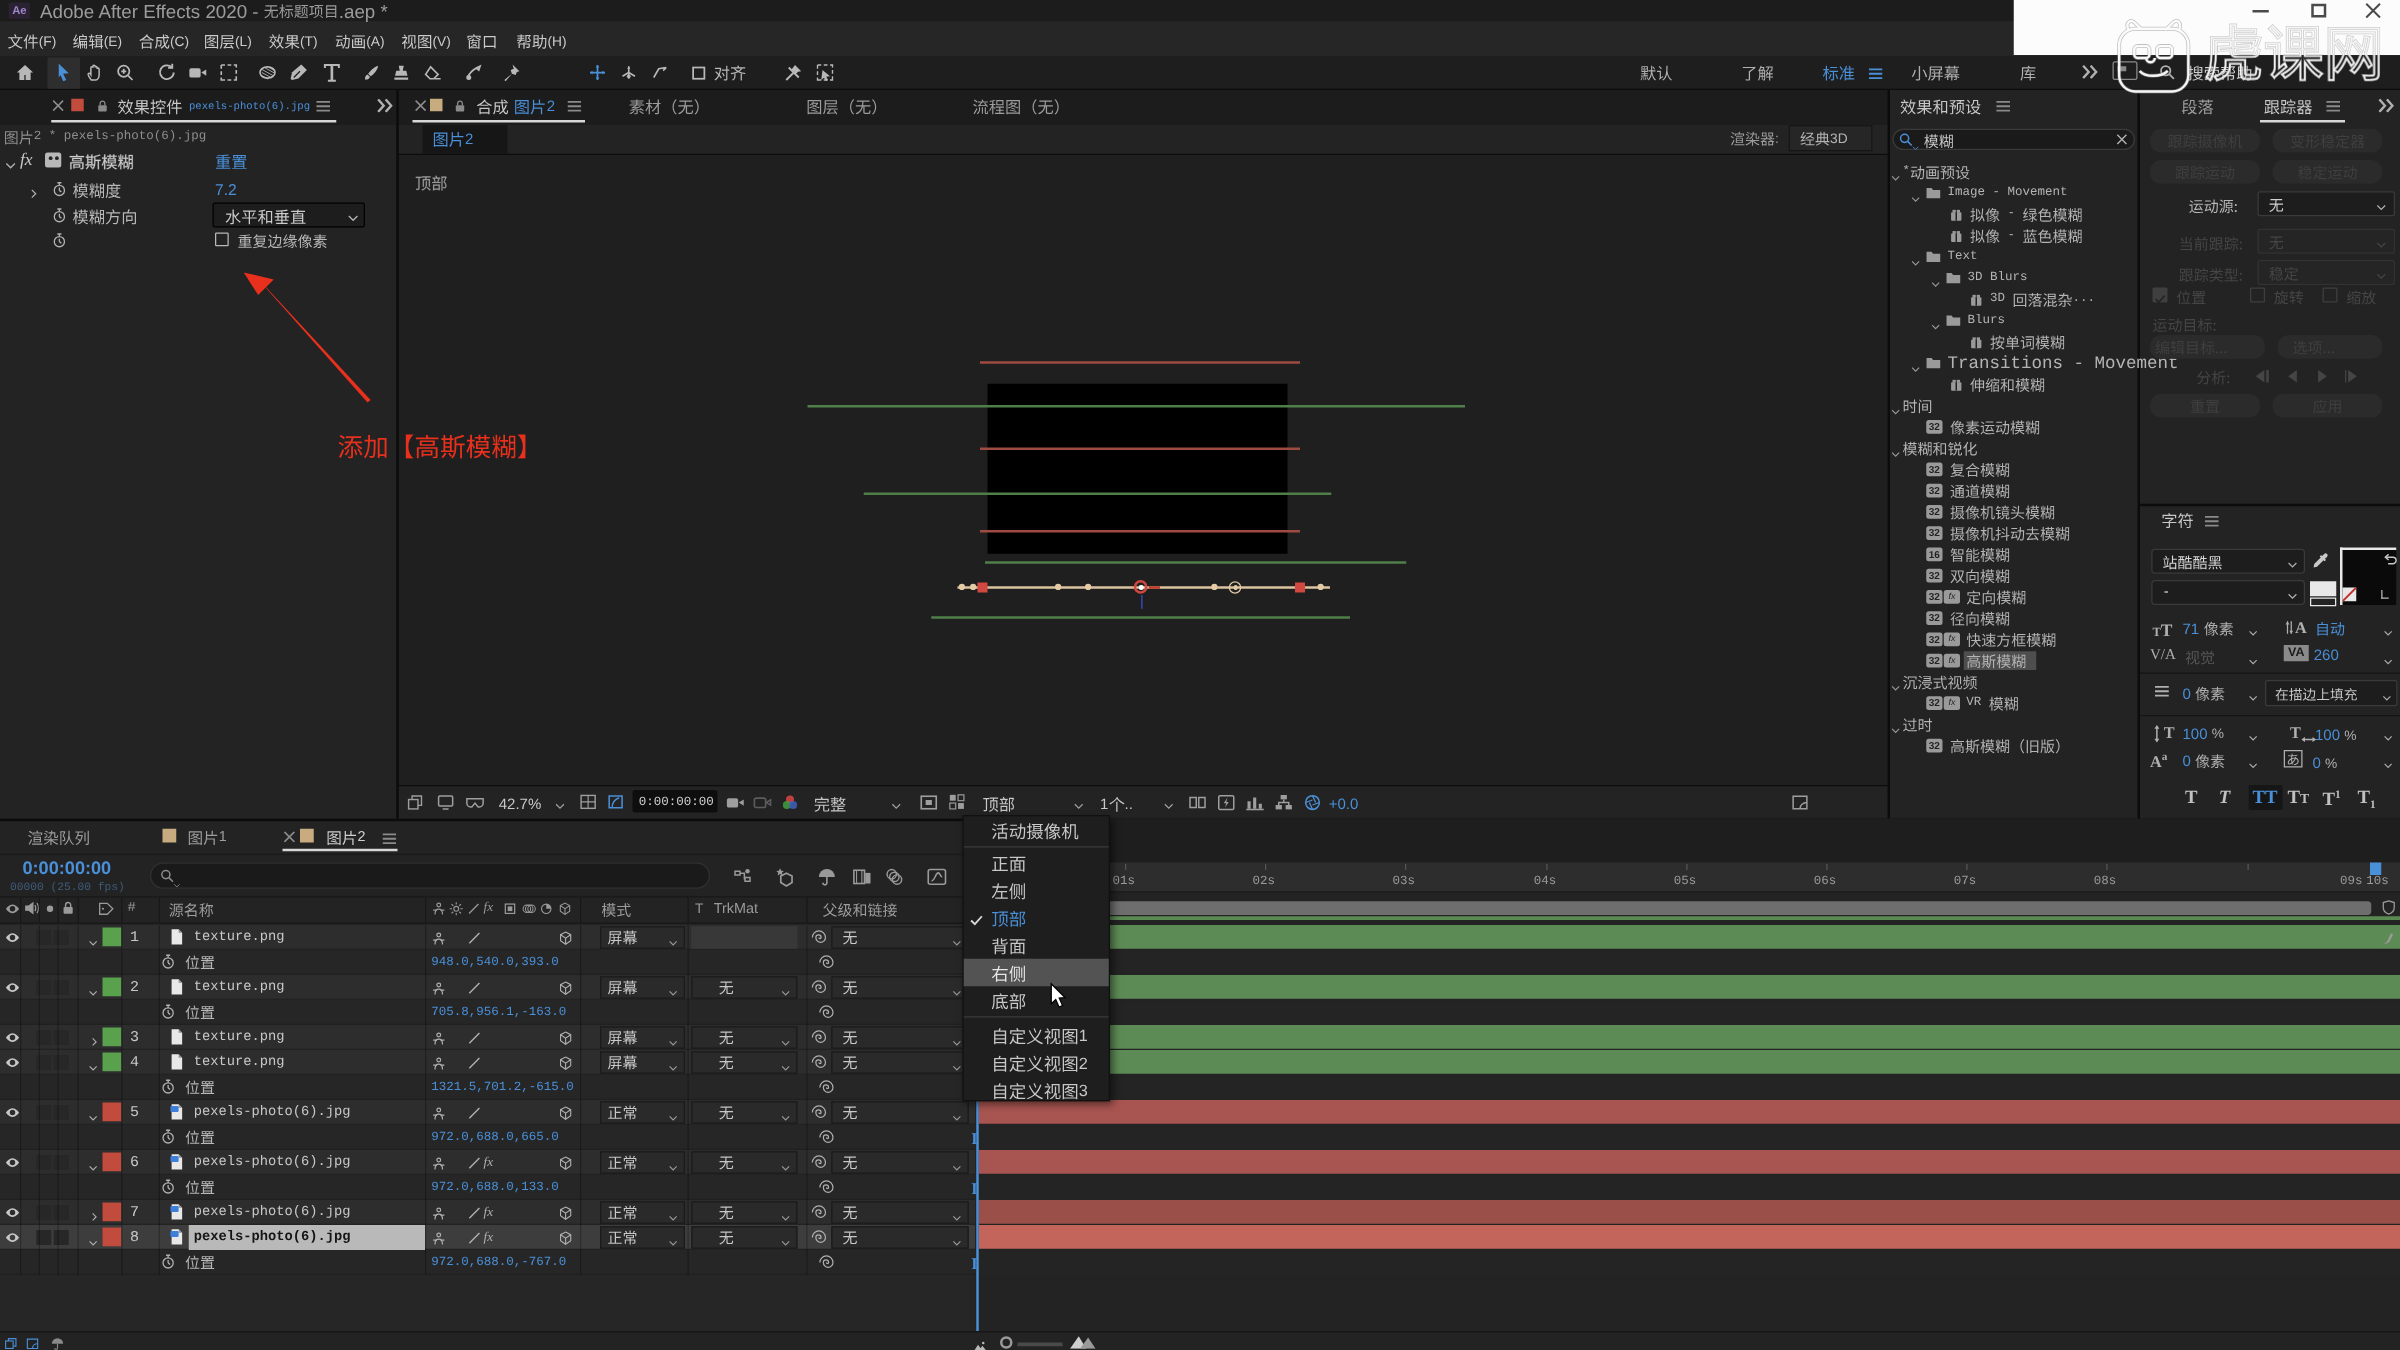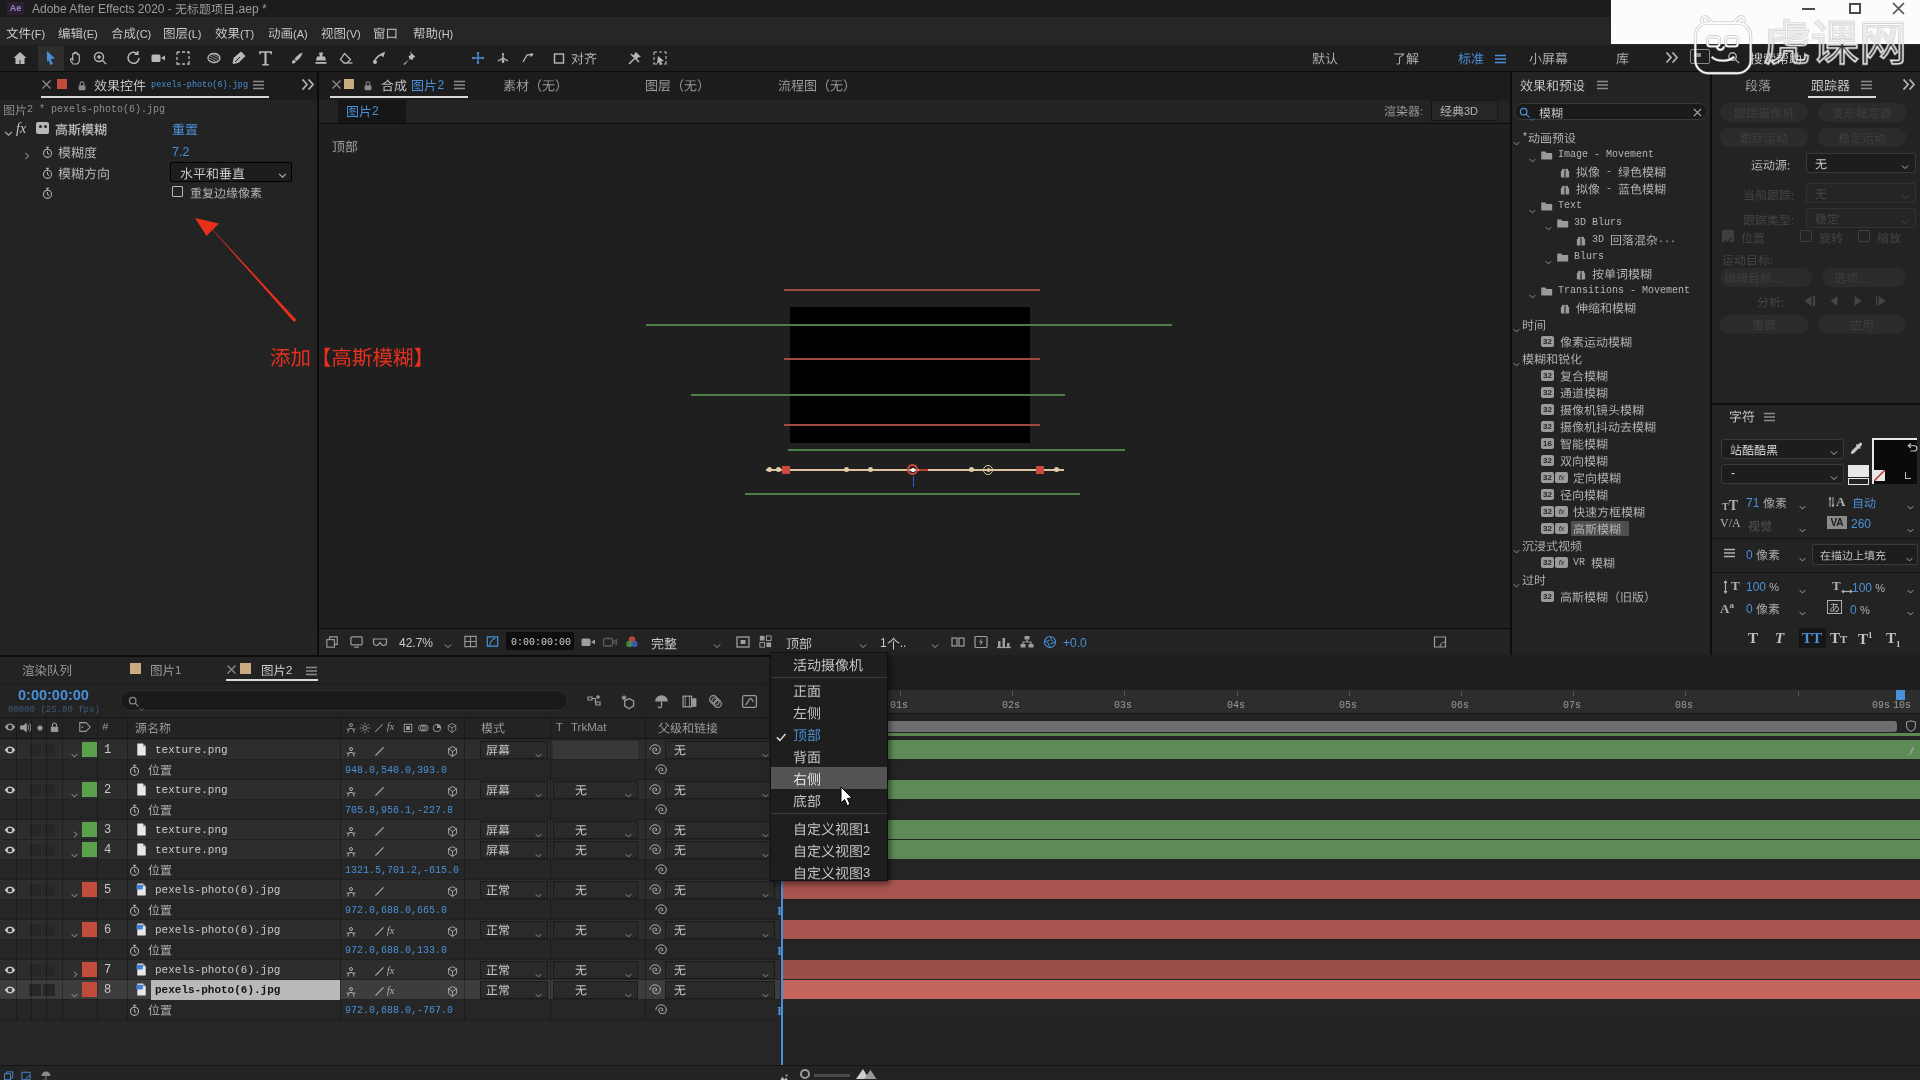--- a/index.html
+++ b/index.html
@@ -8,21 +8,21 @@
 <div style="left:318px;top:100px;width:1192px;height:24px;background:#232323;border-bottom:1px solid #0c0c0c"></div>
 <div style="left:318px;top:124px;width:1192px;height:504px;background:#1f1f1f"></div>
 <div style="left:318px;top:628px;width:1192px;height:27px;background:#232323;border-top:1px solid #0c0c0c"></div>
 <div style="left:1511px;top:72px;width:199px;height:583px;background:#232323"></div>
 <div style="left:1711px;top:72px;width:209px;height:583px;background:#232323"></div>
 <div style="left:317px;top:72px;width:2px;height:583px;background:#0c0c0c"></div>
 <div style="left:1510px;top:72px;width:2px;height:583px;background:#0c0c0c"></div>
 <div style="left:1710px;top:72px;width:2px;height:583px;background:#0c0c0c"></div>
 <div style="left:0;top:655px;width:1920px;height:425px;background:#232323;border-top:2px solid #0c0c0c"></div>
 <div style="left:7px;top:2px;width:17px;height:13px;background:#2a2233;color:#9e86c8;font-size:9px;font-weight:bold;text-align:center;line-height:13px;border-radius:1px">Ae</div>
-<div style="left:32px;top:3px;height:12px;color:#9c9c9c;font-size:12px" class="r">Adobe After Effects 2020 -&nbsp;<svg class="c" style="width:60.0px;height:12px" viewBox="0 -880 5000 1000">
+<div style="left:32px;top:3px;height:12px;color:#9c9c9c;font-size:15px" class="r">Adobe After Effects 2020 -&nbsp;<svg class="c" style="width:60.0px;height:12px" viewBox="0 -880 5000 1000">
       <g fill="#9c9c9c">
         <use href="#u65E0" x="0"></use>
         <use href="#u6807" x="1000"></use>
         <use href="#u9898" x="2000"></use>
         <use href="#u9879" x="3000"></use>
         <use href="#u76EE" x="4000"></use>
       </g>
     </svg>.aep *</div>
 <div style="left:1611px;top:0;width:309px;height:44px;background:#fcfcfc;z-index:20"></div>
 <div style="left:1802px;top:8px;width:13px;height:2px;background:#4a4a4a;z-index:21"></div>
@@ -840,21 +840,21 @@
       </g>
     </svg>
   </div>
 <div style="left:1528px;top:287px;width:9px;height:9px;"><svg width="9" height="9" viewBox="0 0 16 16">
       <path d="M3 5.5l5 5 5-5" fill="none" stroke="#9a9a9a" stroke-width="1.6"></path>
     </svg></div>
 <div style="left:1540px;top:284px;width:13px;height:13px;"><svg width="13" height="13" viewBox="0 0 16 16">
       <path d="M1.5 3h5l1.5 2h7v8h-13.5z" fill="#9a9a9a"></path>
     </svg></div>
 <div class="r" style="left:1558px;top:284px;height:13px">
-    <span class="mono" style="color:#b4b4b4;font-size:10px;white-space:pre">Transitions - Movement</span>
+    <span class="mono" style="color:#b4b4b4;font-size:14px;white-space:pre">Transitions - Movement</span>
   </div>
 <div style="left:1559px;top:301px;width:12px;height:12px;"><svg width="12" height="12" viewBox="0 0 16 16">
       <rect x="2.5" y="5" width="11" height="9" rx="1" fill="#9a9a9a"></rect>
       <rect x="4" y="2.5" width="3.5" height="3" fill="#9a9a9a"></rect>
       <rect x="8.5" y="2.5" width="3.5" height="3" fill="#9a9a9a"></rect>
       <rect x="7.2" y="5" width="1.6" height="9" fill="#232323"></rect>
     </svg></div>
 <div class="r" style="left:1576px;top:301px;height:13px">
     <svg class="c" style="width:60.0px;height:12px" viewBox="0 -880 5000 1000">
       <g fill="#b4b4b4">
@@ -2184,21 +2184,21 @@
       <path d="M6 1.5h4M8 1.5V4M8 9V6.2M8 9l2 1.5" stroke="#b0b0b0" stroke-width="1.3" fill="none"></path>
     </svg></div>
 <div class="r" style="left:148px;top:803px;height:13px">
     <svg class="c" style="width:24.0px;height:12px" viewBox="0 -880 2000 1000">
       <g fill="#b8b8b8">
         <use href="#u4F4D" x="0"></use>
         <use href="#u7F6E" x="1000"></use>
       </g>
     </svg>
   </div>
-<div style="left:345px;top:805px;color:#4a90d9;font-size:10px" class="mono">705.8,956.1,-227.8</div>
+<div style="left:345px;top:805px;color:#4a90d9;font-size:10px" class="mono">705.8,956.1,-163.0</div>
 <div style="left:655px;top:803px;width:14px;height:14px;"><svg width="14" height="14" viewBox="0 0 16 16">
       <path d="M8 8m-1 0a1 1 0 1 0 2 0a2.4 2.4 0 1 0-4.8 0a4.4 4.4 0 1 0 8.8 0a6 6 0 1 0-12 0" fill="none" stroke="#b0b0b0" stroke-width="1.1"></path>
     </svg></div>
 <div style="left:0;top:860px;width:780px;height:20px;background:#262626;border-bottom:1px solid #202020"></div>
 <div style="left:128px;top:863px;width:13px;height:13px;"><svg width="13" height="13" viewBox="0 0 16 16">
       <circle cx="8" cy="9" r="5" fill="none" stroke="#b0b0b0" stroke-width="1.3"></circle>
       <path d="M6 1.5h4M8 1.5V4M8 9V6.2M8 9l2 1.5" stroke="#b0b0b0" stroke-width="1.3" fill="none"></path>
     </svg></div>
 <div class="r" style="left:148px;top:863px;height:13px">
     <svg class="c" style="width:24.0px;height:12px" viewBox="0 -880 2000 1000">

